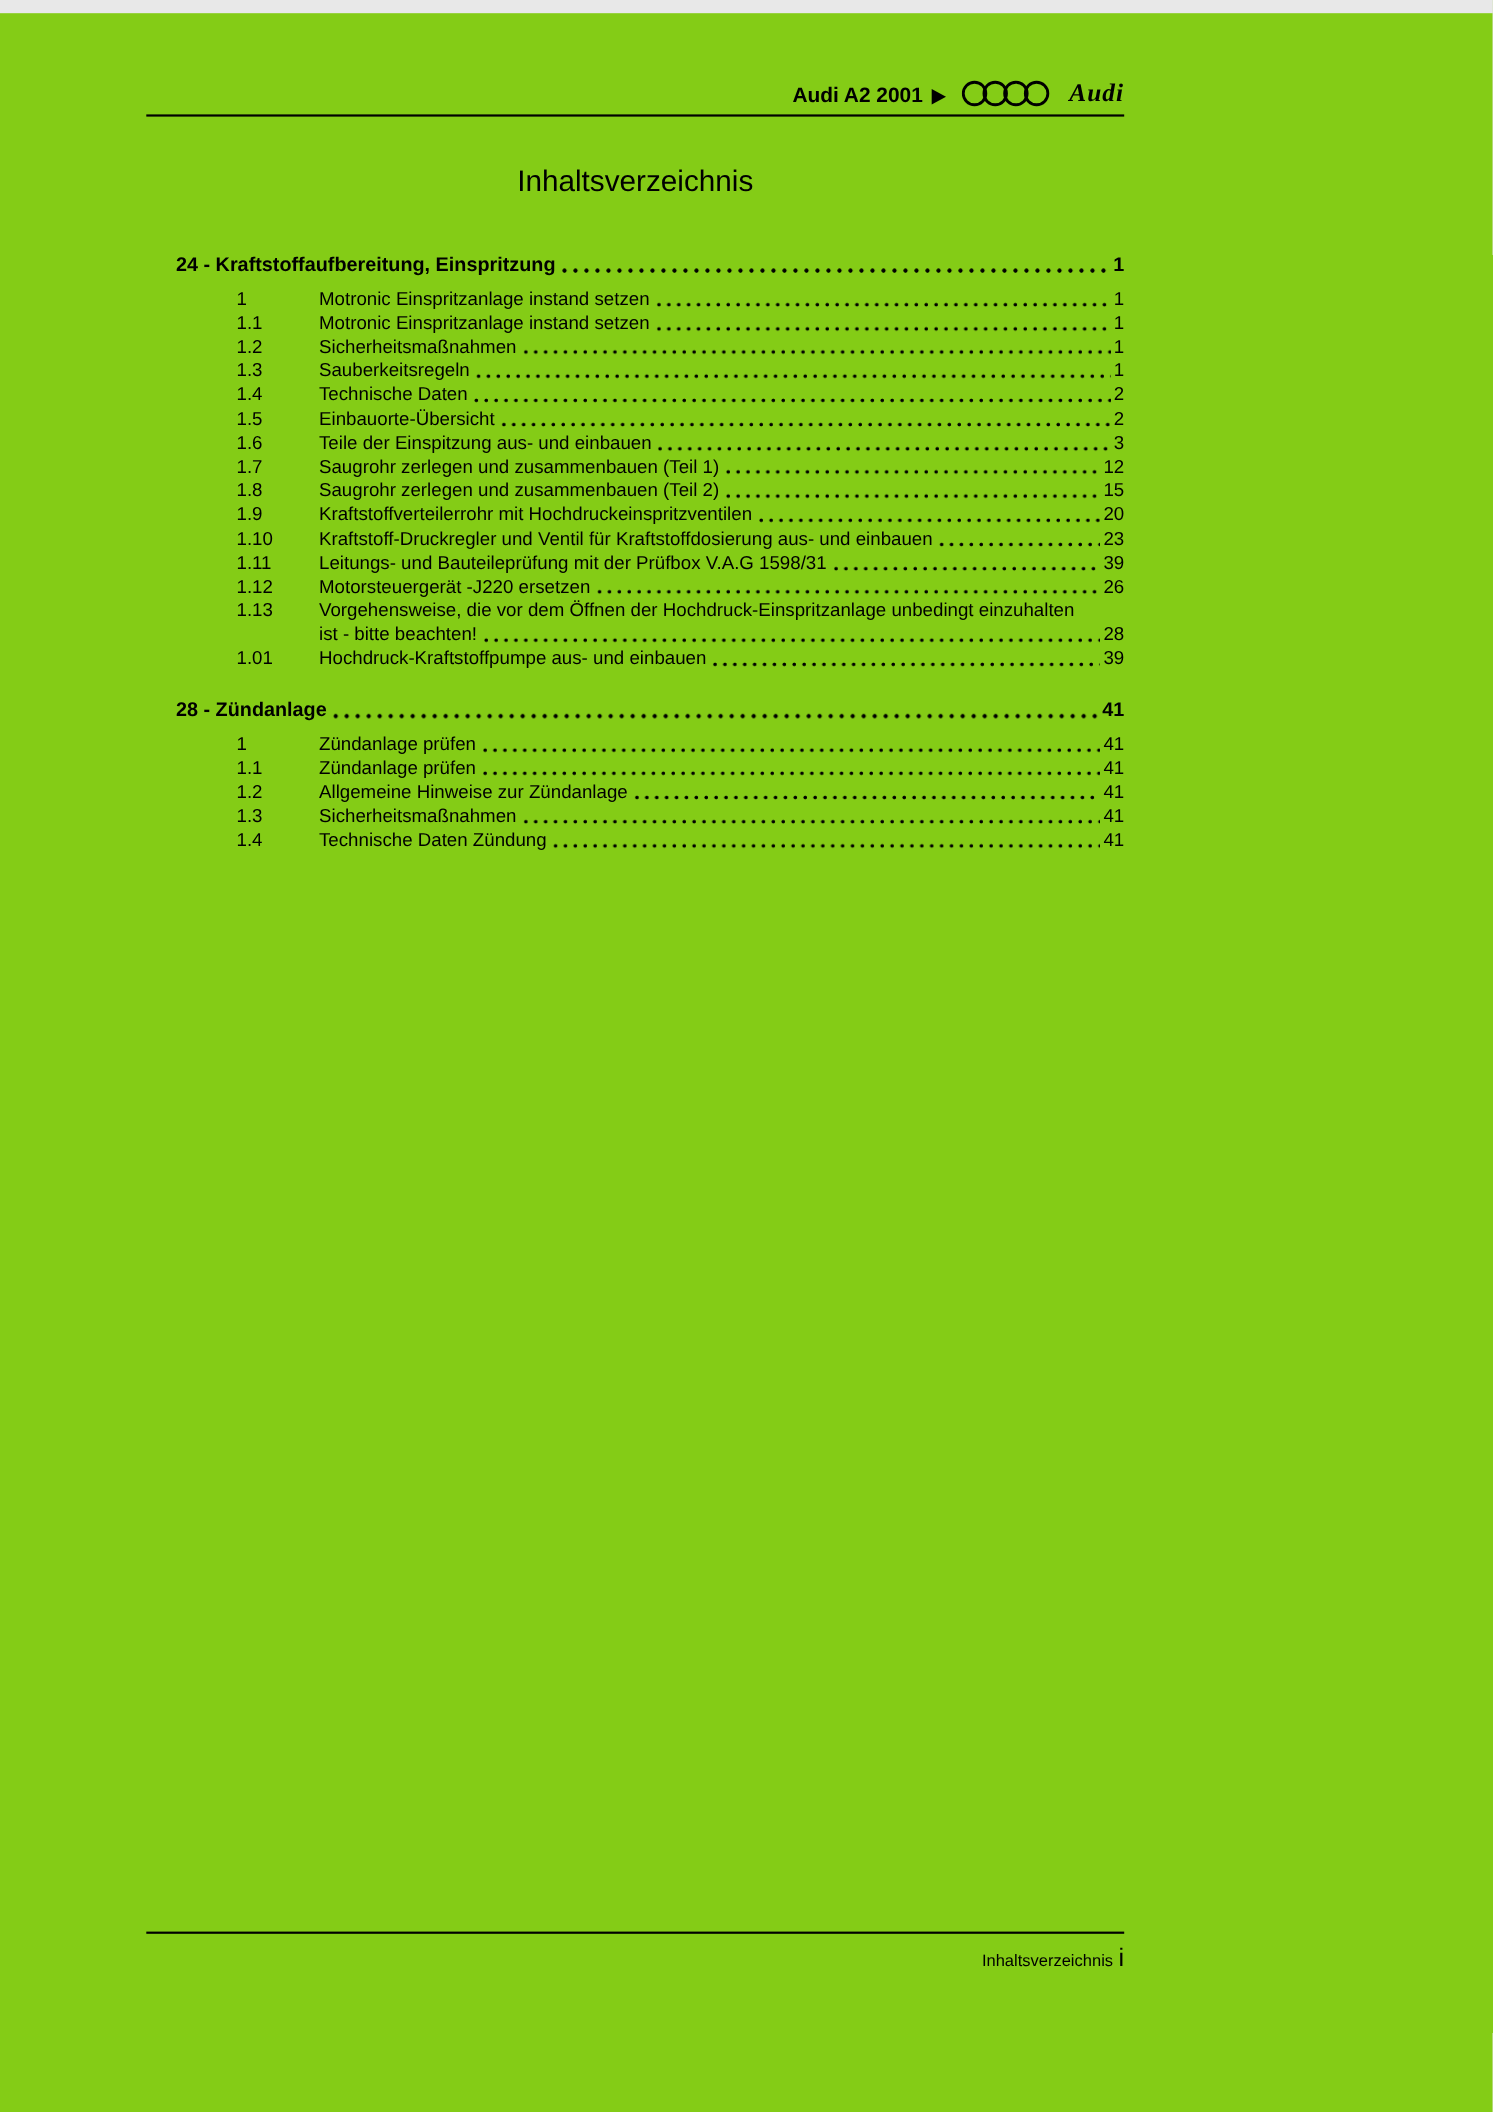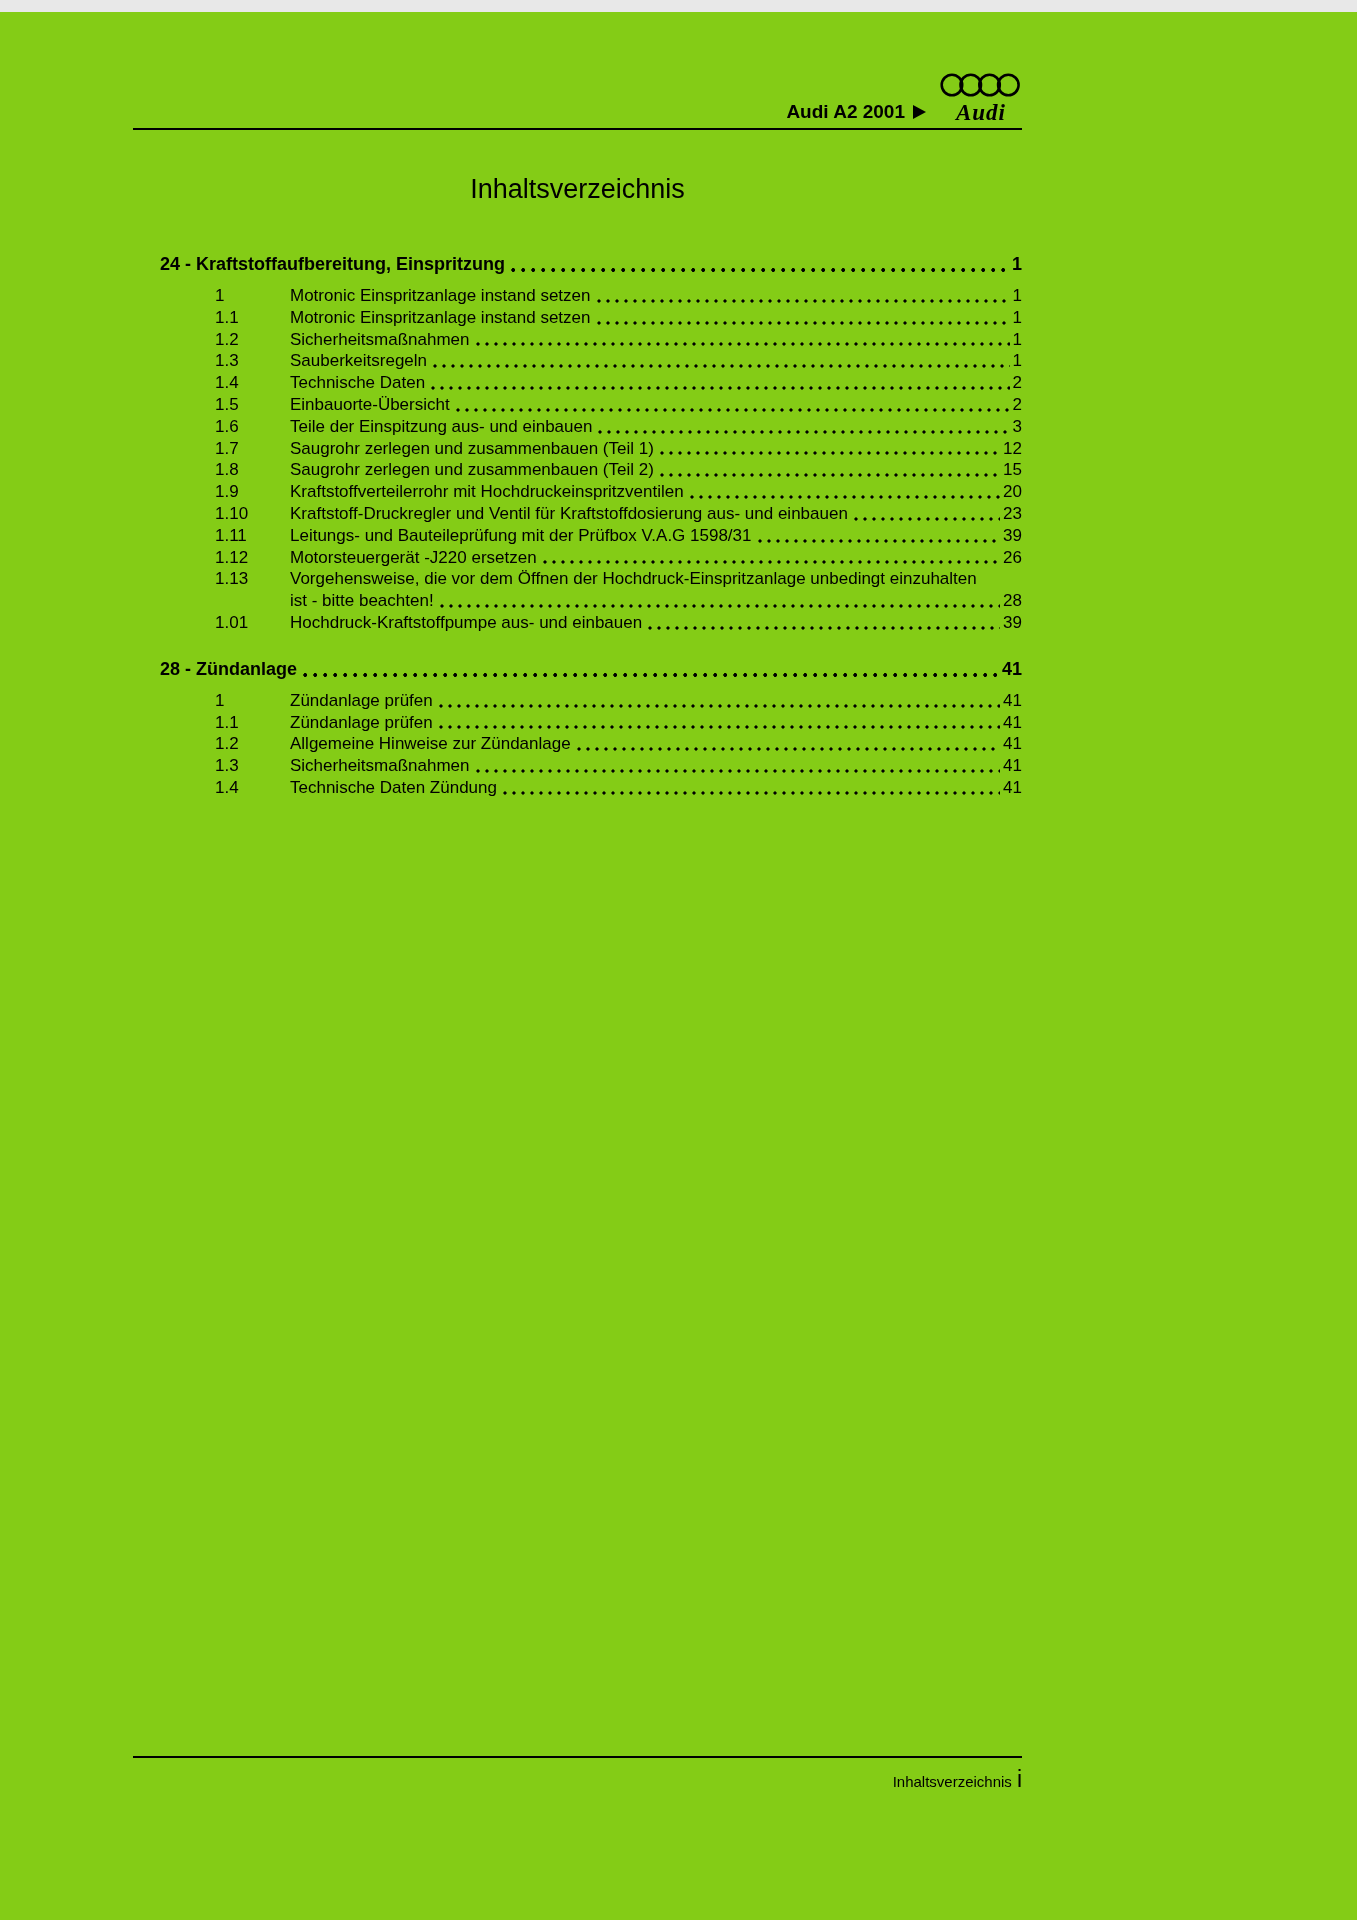--- a/index.html
+++ b/index.html
@@ -36,23 +36,23 @@
   .h-line1 { display: flex; justify-content: flex-end; align-items: center; gap: 8px; }
   .arrow-icon {
     display: inline-block;
     width: 0; height: 0;
     border-left: 13px solid #000;
     border-top: 7px solid transparent;
     border-bottom: 7px solid transparent;
   }
   .header-brand {
     display: flex;
-    flex-direction: column;
+    flex-direction: row;
     align-items: center;
-    gap: 2px;
+    gap: 16px;
     padding-bottom: 0px;
   }
   .rings-icon { display: block; }
   .audi-word {
     font-family: "Liberation Serif", "DejaVu Serif", serif;
     font-weight: bold;
     font-style: italic;
     font-size: 23px;
     line-height: 22px;
     letter-spacing: 1px;

